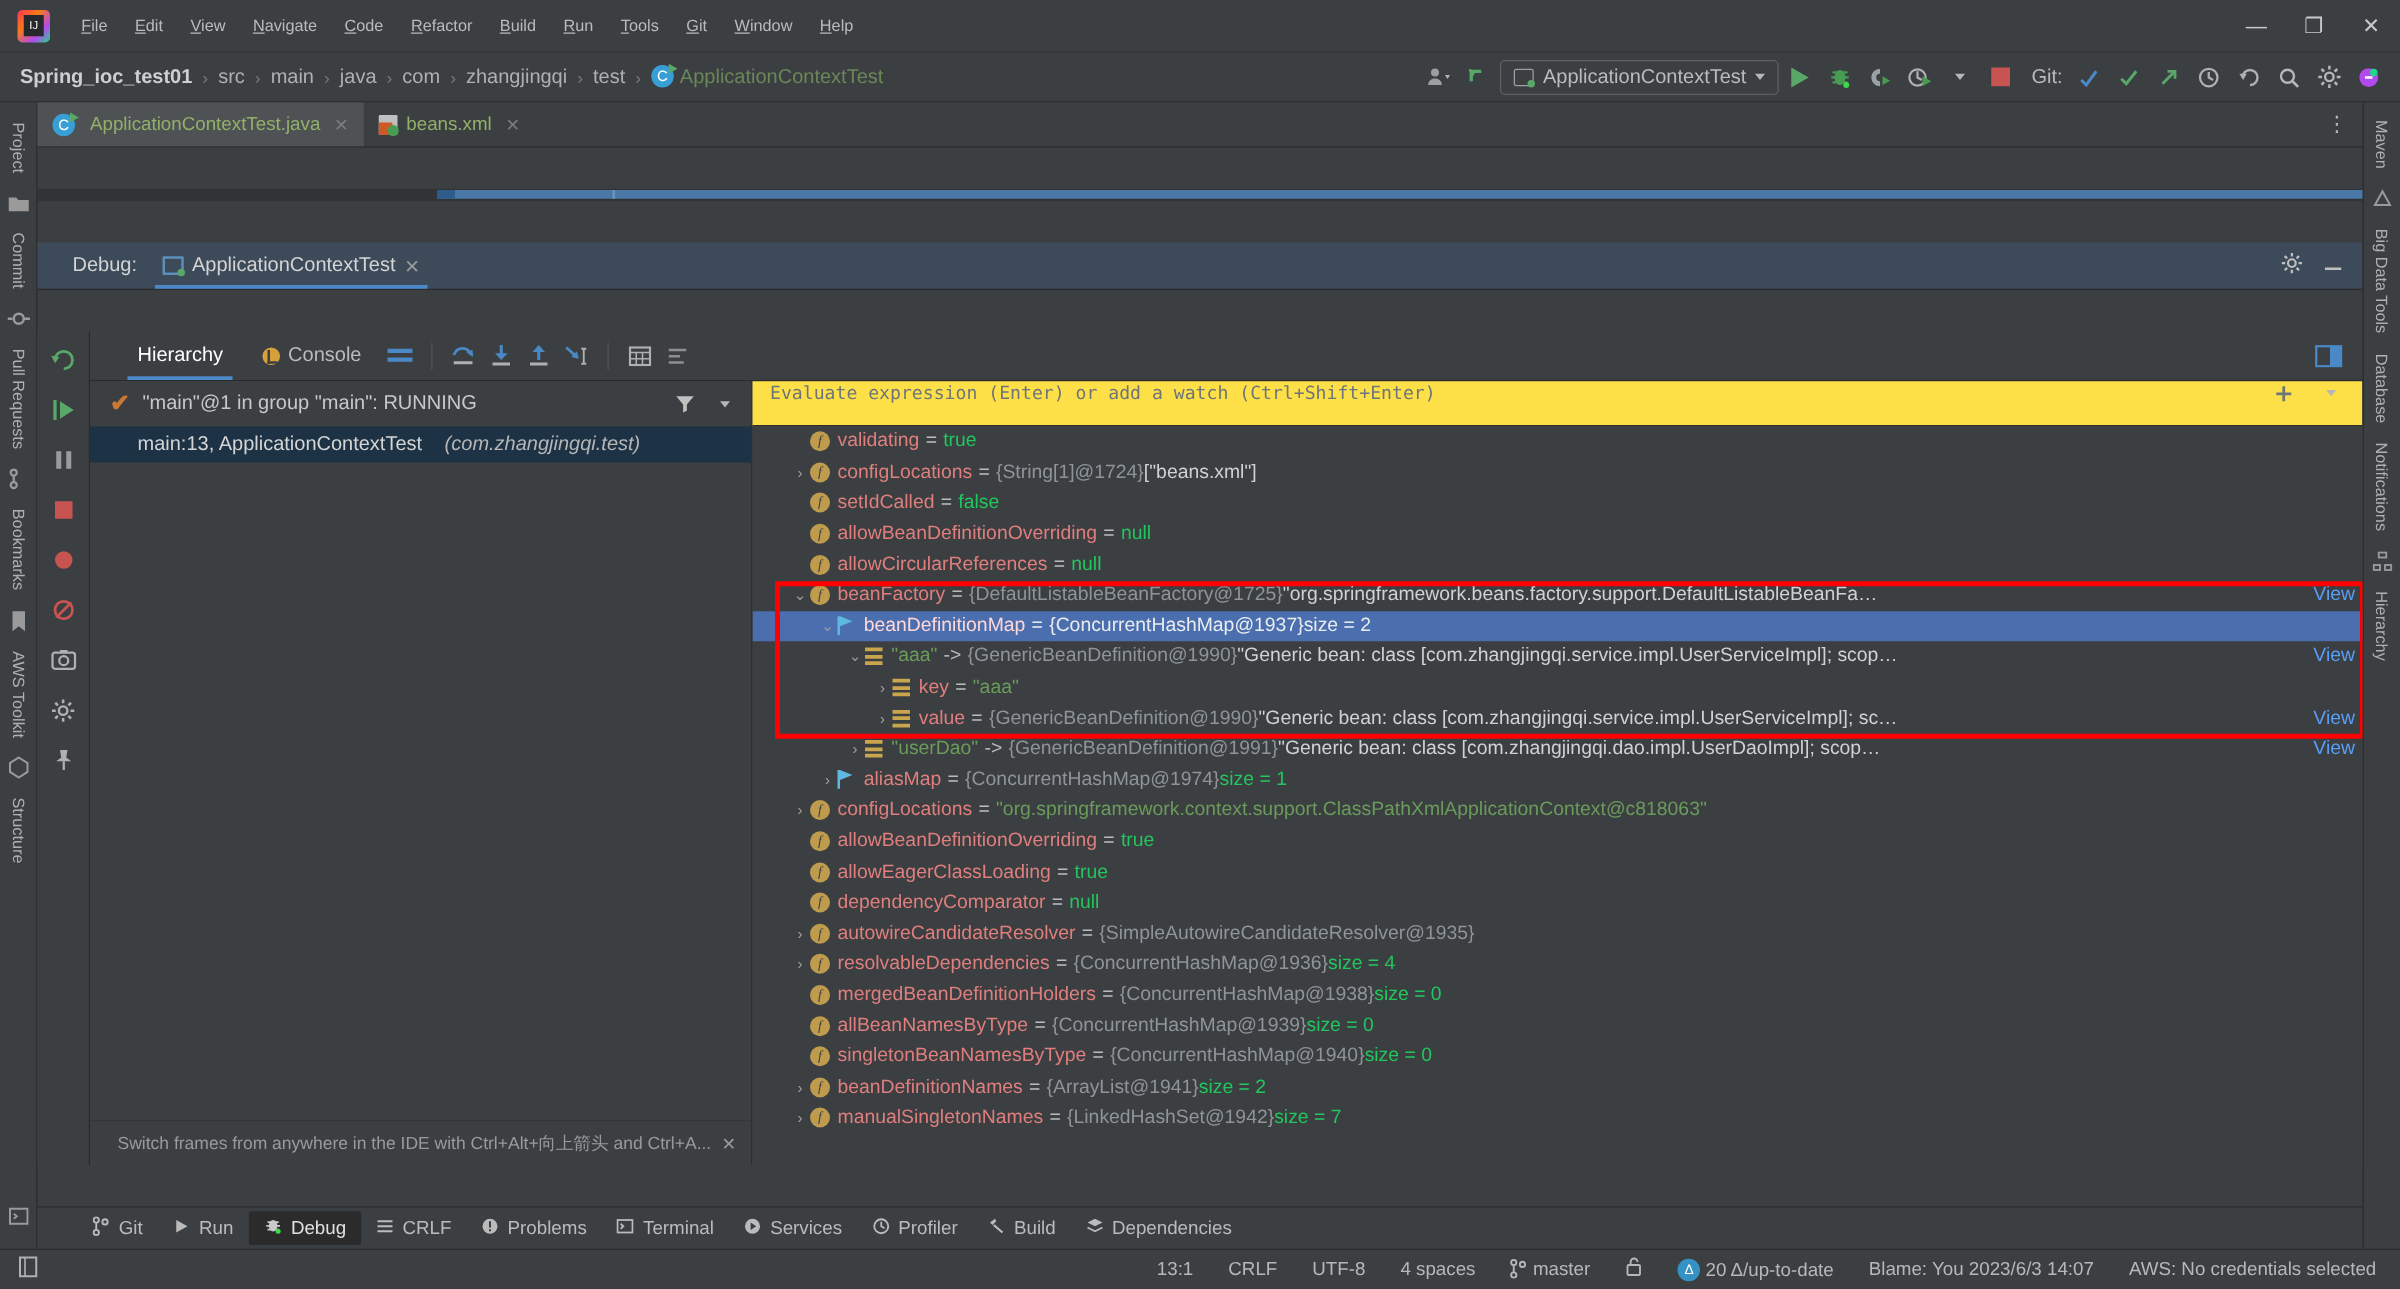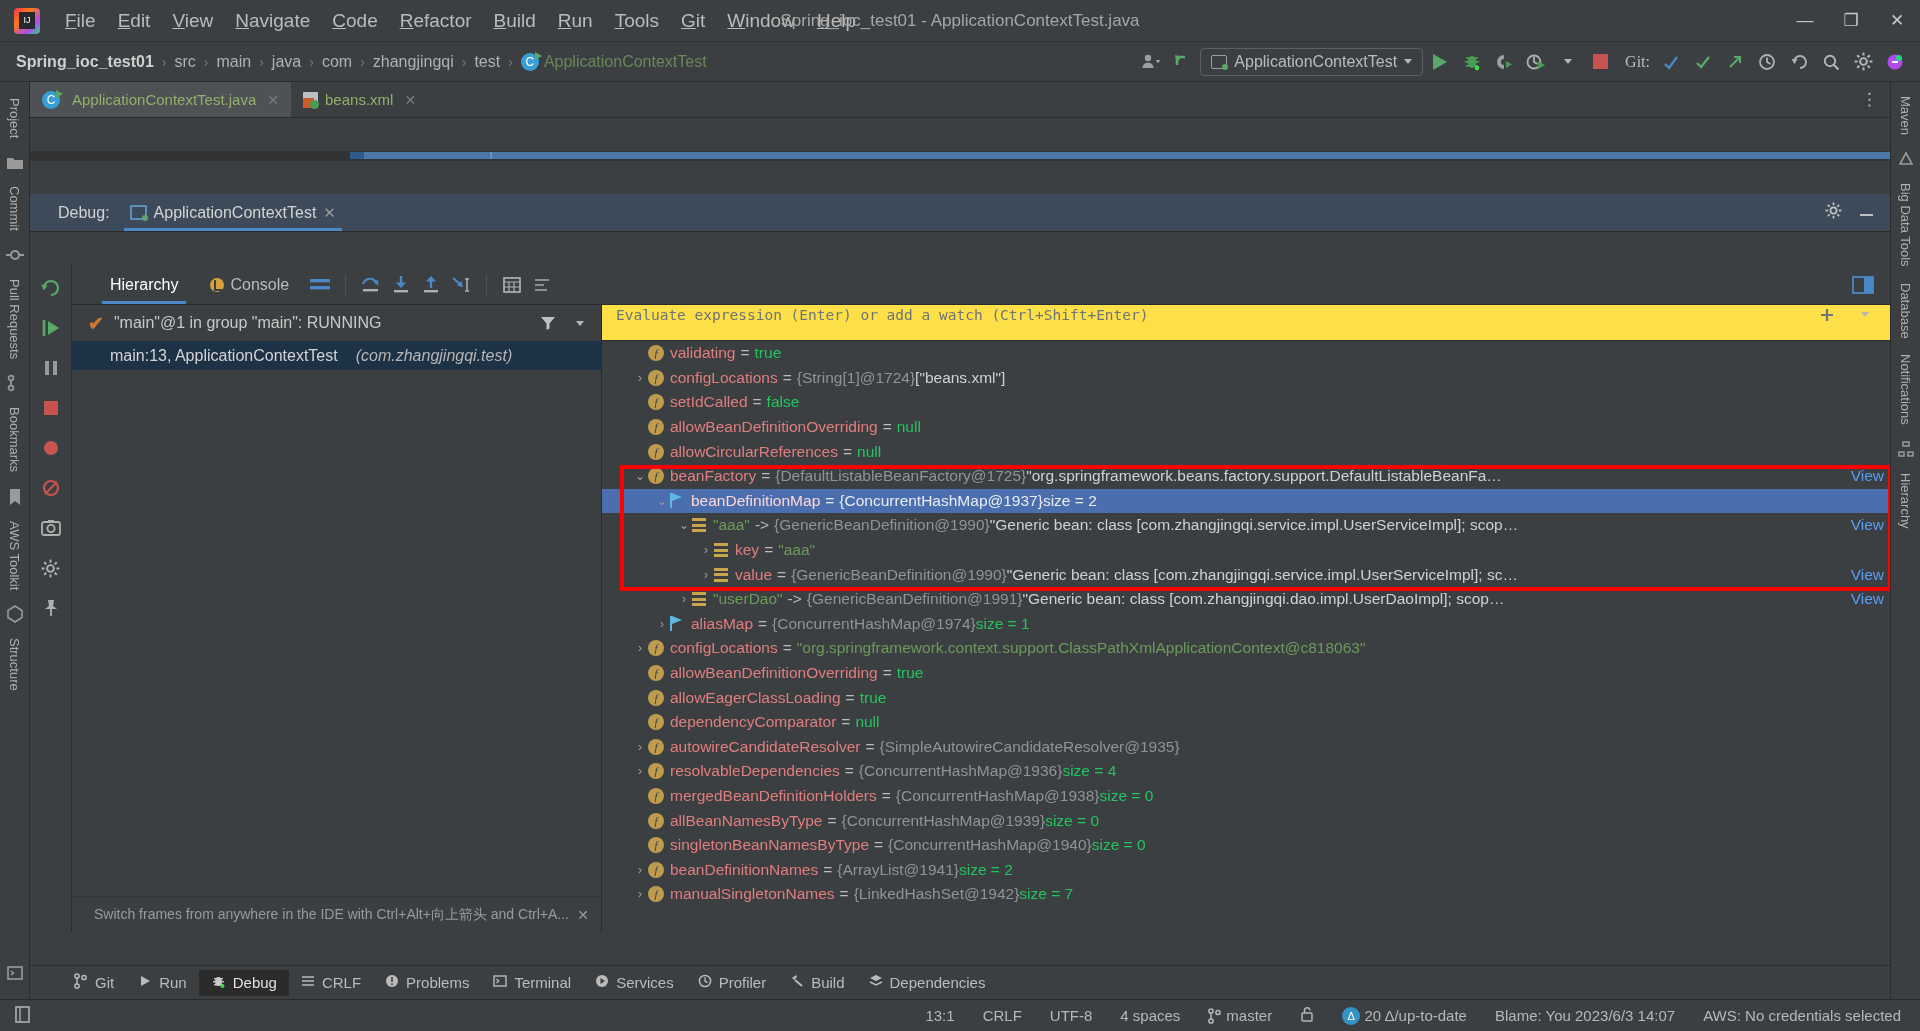--- a/index.html
+++ b/index.html
@@ -15,21 +15,21 @@
   
   .titlebar {
     height:42px; background:#3c3f41; display:flex; align-items:center;
     border-bottom:1px solid #323232; flex:0 0 42px; position:relative;
   }
   .ij-logo { width:26px; height:26px; margin-left:14px; margin-right:14px; position:relative;
      border-radius:4px; overflow:hidden; background:linear-gradient(135deg,#fe315d 0%,#f97a12 35%,#b24aee 70%,#21d789 100%); }
   .ij-logo::after{ content:"IJ"; position:absolute; left:5px; top:4px; width:16px; height:17px;
      background:#27282c; color:#fff; font-size:9px; line-height:17px; text-align:center; font-family:"Liberation Sans",sans-serif;}
   .menu { display:flex; align-items:center; gap:0px; }
-  .menu-item { padding:4px 11px; font-size:19px; color:#bbbbbb; cursor:default; white-space:nowrap; }
+  .menu-item { padding:4px 11px; font-size:13px; color:#bbbbbb; cursor:default; white-space:nowrap; }
   .menu-item u { text-decoration:underline; }
   .win-title { position:absolute; left:0; right:0; text-align:center; font-size:17px; color:#a6a6a6;
       pointer-events:none; }
   .win-btns { margin-left:auto; display:flex; height:100%; }
   .win-btn { width:46px; display:flex; align-items:center; justify-content:center; font-size:17px; color:#c8c8c8;}
 
   
   .navbar {
     height:40px; background:#3c3f41; display:flex; align-items:center;
     border-bottom:1px solid #2b2b2b; flex:0 0 40px; padding-left:12px; gap:0;
@@ -47,21 +47,21 @@
   .nav-spacer { flex:1; }
   .nav-right { display:flex; align-items:center; gap:2px; padding-right:10px; }
   .tb-btn { width:30px;height:28px; display:flex;align-items:center;justify-content:center;
       border-radius:3px; font-size:15px; color:#b6b6b6;}
   .run-combo { display:flex; align-items:center; gap:7px; height:28px; padding:0 10px;
       border:1px solid #5e6060; border-radius:4px; font-size:16px; color:#bbb; background:#3c3f41; }
   .run-combo .ico { width:16px;height:14px;border:1.5px solid #9aa0a6; border-radius:2px; position:relative;}
   .run-combo .ico::after{content:"";position:absolute;right:-2px;bottom:-2px;width:6px;height:6px;border-radius:50%;background:#59a869;}
   .play-tri { width:0;height:0;border-left:14px solid #59a869; border-top:8px solid transparent; border-bottom:8px solid transparent;}
   .stop-sq { width:15px;height:15px; background:#c75450; }
-  .git-label{ font-size:16px; color:#bbb; margin-left:8px; margin-right:4px;font-family:Liberation Serif, serif;}
+  .git-label{ font-size:16px; color:#bbb; margin-left:8px; margin-right:4px;}
   .chev { width:0;height:0;border-top:5px solid #b6b6b6;border-left:4px solid transparent;border-right:4px solid transparent;}
 
   
   .main { flex:1; display:flex; min-height:0; }
 
   
   .rail { width:30px; background:#3c3f41; border-right:1px solid #2b2b2b;
       display:flex; flex-direction:column; align-items:center; padding-top:8px; gap:0; flex:0 0 30px;}
   .rail-txt { writing-mode:vertical-rl; font-size:13px; color:#b0b0b0; padding:8px 0; letter-spacing:0px; }
   .rail-ico { width:22px;height:26px; display:flex;align-items:center;justify-content:center;
@@ -209,21 +209,20 @@
         <div class="menu-item"><u>N</u>avigate</div>
         <div class="menu-item"><u>C</u>ode</div>
         <div class="menu-item"><u>R</u>efactor</div>
         <div class="menu-item"><u>B</u>uild</div>
         <div class="menu-item"><u>R</u>un</div>
         <div class="menu-item"><u>T</u>ools</div>
         <div class="menu-item"><u>G</u>it</div>
         <div class="menu-item"><u>W</u>indow</div>
         <div class="menu-item"><u>H</u>elp</div>
       </div>
-    <div class="win-title">Spring_ioc_test01 - ApplicationContextTest.java</div>
     <div class="win-btns">
       <div class="win-btn">—</div>
       <div class="win-btn">❐</div>
       <div class="win-btn close">✕</div>
     </div>
   </div>
 
   <div class="navbar">
     <div id="crumbs" style="display:flex;align-items:center;">
         <span class="crumb bold">Spring_ioc_test01</span>

